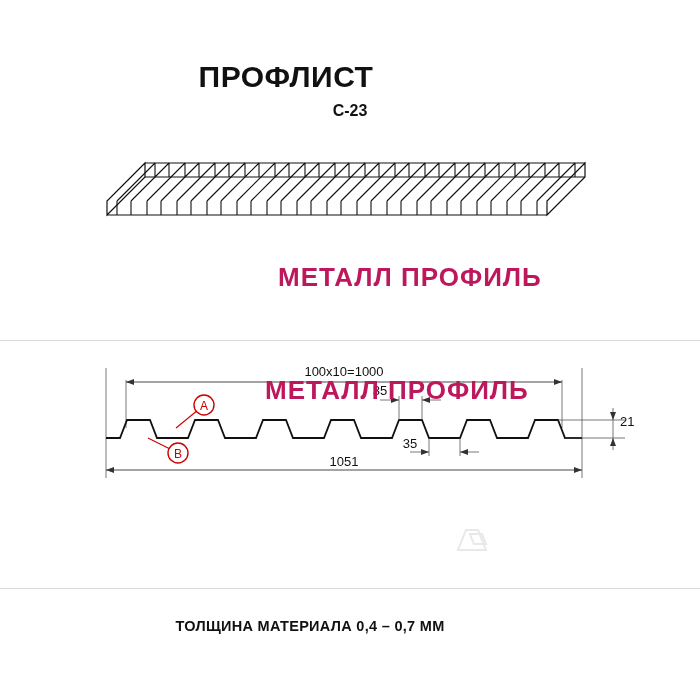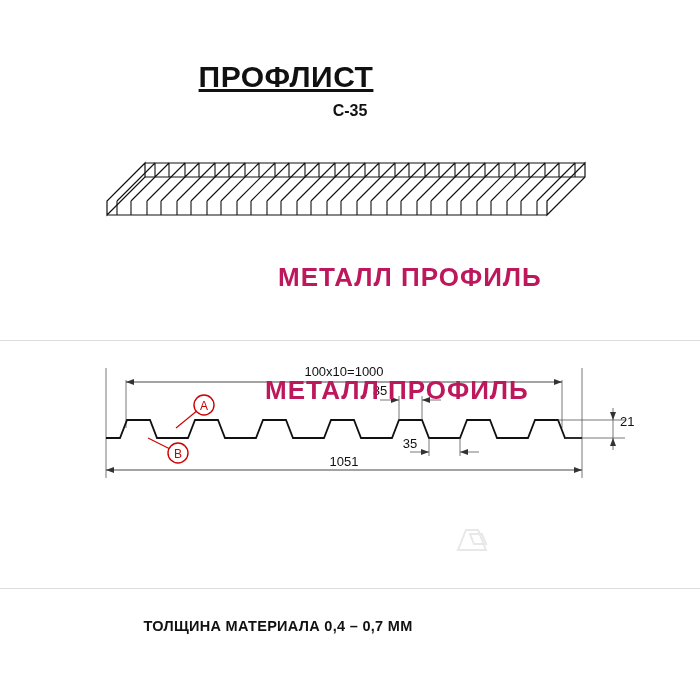--- a/index.html
+++ b/index.html
@@ -25,21 +25,20 @@
   .title {
     position: absolute;
     left: 0;
     top: 60px;
     width: 572px;
     text-align: center;
     font-size: 30px;
     font-weight: bold;
     letter-spacing: 0.5px;
     color: #111111;
-    text-decoration: underline;
   }
   .subtitle {
     position: absolute;
     left: 0;
     top: 102px;
     width: 700px;
     text-align: center;
     font-size: 16px;
     font-weight: bold;
     color: #111111;
@@ -62,20 +61,21 @@
   .footer {
     position: absolute;
     left: 0;
     top: 618px;
     width: 556px;
     text-align: center;
     font-size: 14.5px;
     font-weight: bold;
     letter-spacing: 0.3px;
     color: #111111;
+    padding-left: 32px;
   }
   .divider {
     position: absolute;
     left: 0;
     width: 700px;
     height: 0;
     border-top: 1px solid #dcdcdc;
   }
   .divider.top { top: 340px; }
   .divider.bottom { top: 588px; }
@@ -99,21 +99,21 @@
   }
   .wm-logo.l1 { left: 228px; top: 262px; }
   .wm .txt { padding-left: 50px; display: inline-block; }
 </style>
 </head>
 <body>
 
 <div class="page">
 
   <div class="title">ПРОФЛИСТ</div>
-  <div class="subtitle">С-35</div>
+  <div class="subtitle">С-23</div>
 
   <div class="iso-wrap">
     <svg width="540" height="115" viewBox="0 0 540 115" xmlns="http://www.w3.org/2000/svg">
       <g fill="none" stroke="#111111" stroke-width="1.2" stroke-linejoin="miter" stroke-linecap="butt">
 
         <path d="M60,8 L500,8"></path>
 
         <path d="M60,8 L22,46 L22,60 L60,22 Z"></path>
 
         <path d="M22,60 L462,60"></path>

